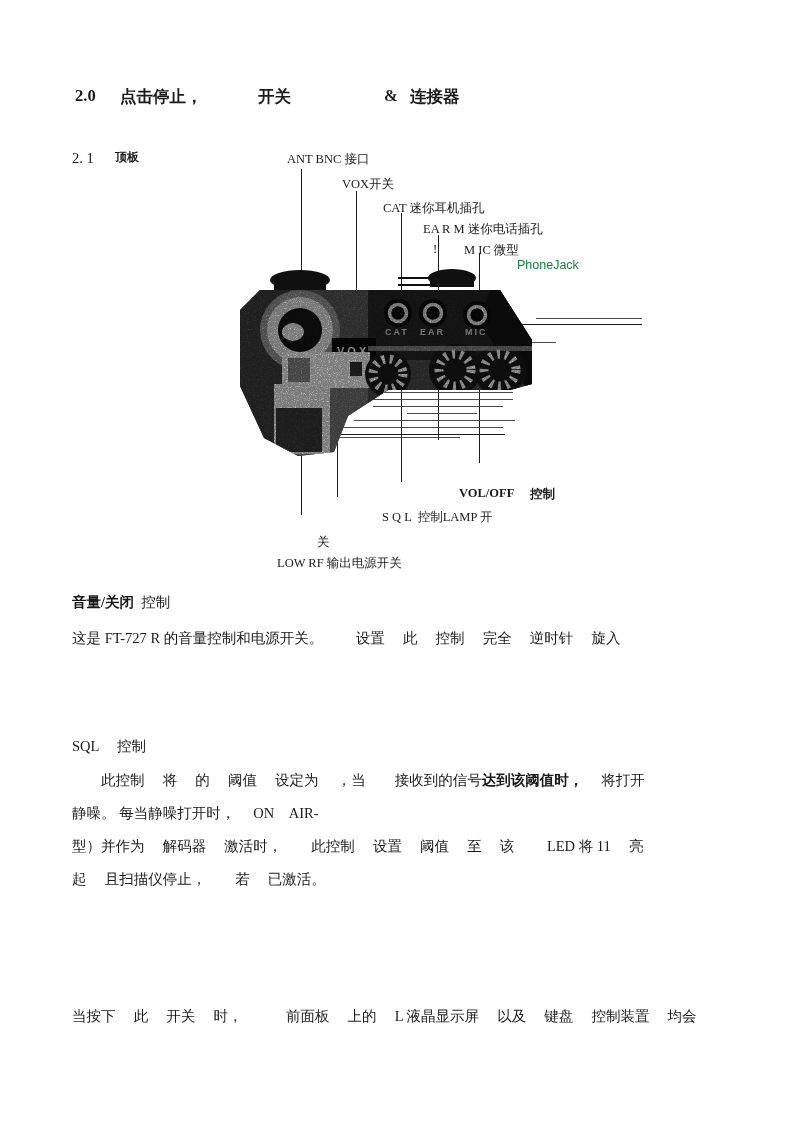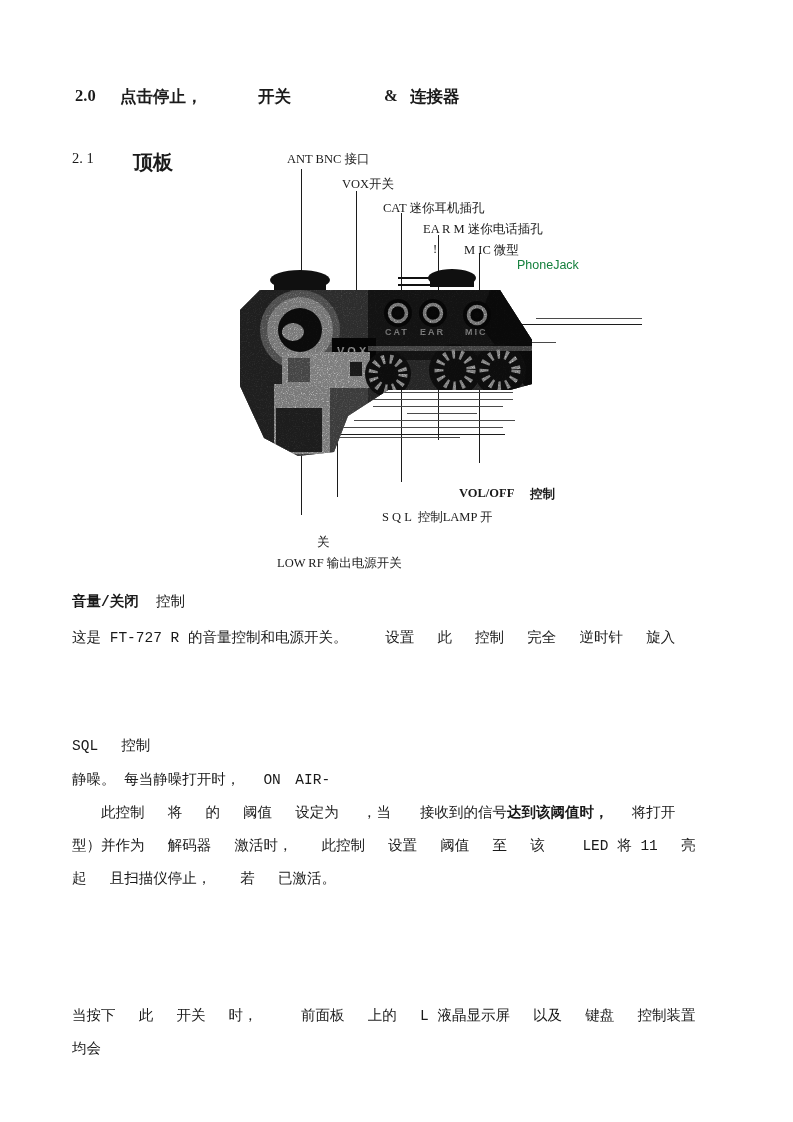--- a/index.html
+++ b/index.html
@@ -3,32 +3,32 @@
 <meta charset="utf-8">
 <style>
   html,body{margin:0;padding:0;background:#fff;}
   .page{position:relative;width:793px;height:1122px;background:#ffffff;overflow:hidden;
         font-family:"Liberation Serif","DejaVu Serif",serif;color:#1a1a1a;}
   .b{font-weight:bold;}
   
   .title-seg{position:absolute;top:86px;font-size:16.5px;font-weight:bold;white-space:pre;}
   
   .sec-num{position:absolute;left:72px;top:150px;font-size:14.5px;}
-  .sec-name{position:absolute;left:133px;top:149px;font-size:20px;font-weight:bold;text-align:right;}
+  .sec-name{position:absolute;left:115px;top:149px;font-size:12px;font-weight:bold;text-align:right;}
   
   .dlabel{position:absolute;font-size:12.5px;white-space:pre;}
   .dlabel.sans{font-family:"Liberation Sans","DejaVu Sans",sans-serif;color:#15803d;}
   .dlabel.bold{font-weight:bold;}
   
   .vline{position:absolute;width:1px;background:#1c1c1c;}
   .hline{position:absolute;height:1px;background:#4a4a4a;}
   .hline.dark{background:#1c1c1c;}
   
   .textblock{position:absolute;left:72px;width:656px;font-size:14.5px;line-height:33px;}
-  .bodyline{white-space:pre-wrap;font-family:Liberation Mono, monospace;}
+  .bodyline{white-space:pre-wrap;}
   .h-line{white-space:pre;}
   .photo-svg{position:absolute;left:238px;top:266px;}
   .ptx{font-family:"Liberation Sans","DejaVu Sans",sans-serif;font-weight:bold;fill:#dcdcdc;
        font-size:9px;letter-spacing:2px;}
   .ptx.vox{font-size:11px;fill:#f2f2f2;letter-spacing:3px;}
 </style>
 </head>
 <body>
 
 <div class="page">
@@ -159,22 +159,22 @@
     <div class="bodyline h-line"><span class="b">音量/关闭</span><span>  控制</span></div>
   </div>
   <div class="textblock" style="top:622px">
     <div class="bodyline">这是 FT-727 R 的音量控制和电源开关。　　 设置　 此　 控制　 完全　 逆时针　 旋入</div>
   </div>
 
   <div class="textblock" style="top:730px">
     <div class="bodyline h-line">SQL　 控制</div>
   </div>
   <div class="textblock" style="top:764px">
+    <div class="bodyline"><span>　　此控制　 将　 的　 阈值　 设定为　 ，当　　接收到的信号</span><span class="b">达到该阈值时，</span><span>　 将打开</span></div>
     <div class="bodyline">静噪。 每当静噪打开时，　 ON　AIR-</div>
-    <div class="bodyline"><span>　　此控制　 将　 的　 阈值　 设定为　 ，当　　接收到的信号</span><span class="b">达到该阈值时，</span><span>　 将打开</span></div>
     <div class="bodyline">型）并作为　 解码器　 激活时，　　此控制　 设置　 阈值　 至　 该　　 LED 将 11　 亮</div>
     <div class="bodyline">起　 且扫描仪停止，　　若　 已激活。</div>
   </div>
 
   <div class="textblock" style="top:1000px">
     <div class="bodyline">当按下　 此　 开关　 时，　　　前面板　 上的　 L 液晶显示屏　 以及　 键盘　 控制装置　 均会</div>
   </div>
 
 </div>
 

